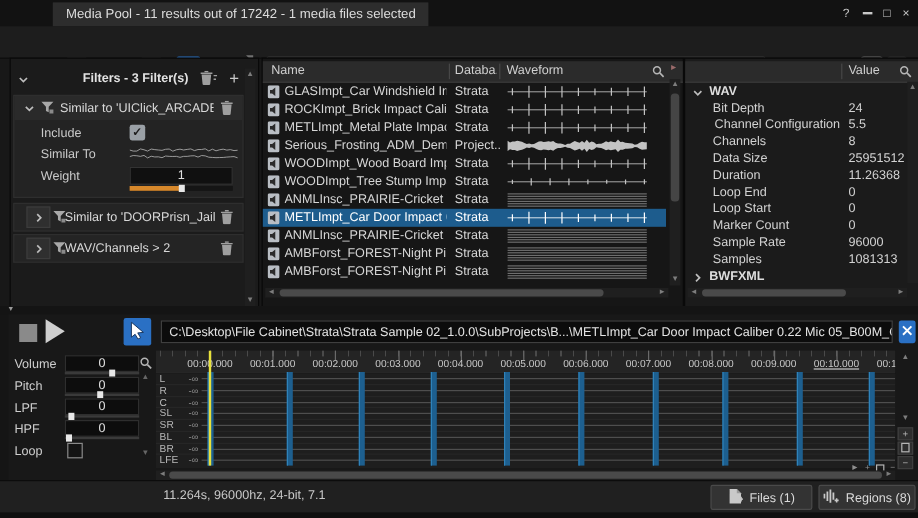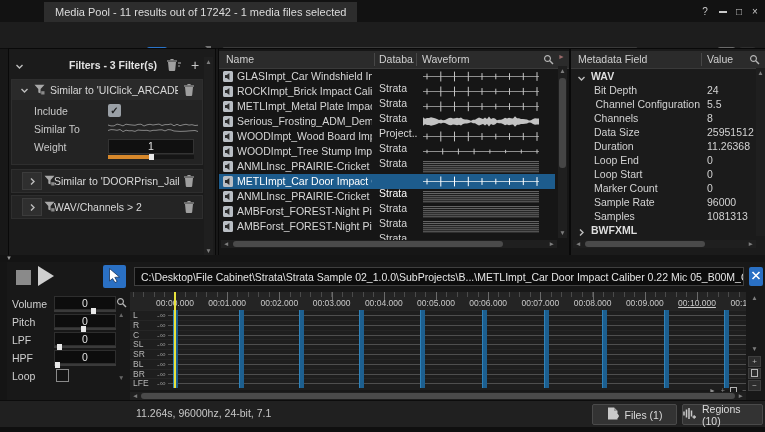--- a/index.html
+++ b/index.html
@@ -58,21 +58,21 @@
   .vsb .thumb{position:absolute;left:1px;width:7px;background:#454545;border-radius:3px;}
   .sarrow{position:absolute;font-size:6.5px;color:#7d7d7d;line-height:8px;text-align:center;width:9px;}
   .hsb{position:absolute;height:8px;background:#1f1f1f;}
   .hsb .thumb{position:absolute;top:1px;height:6px;background:#4a4a4a;border-radius:3px;}
   .harrow{position:absolute;top:0;font-size:6.5px;color:#7d7d7d;line-height:8px;}
   
   .fl{left:218px;top:48px;width:350px;height:207px;background:#161616;}
   .fl-row{position:absolute;left:0;width:336px;height:15px;color:#d6d6d6;}
   .fl-row.sel{background:#1d5c8d;color:#ffffff;}
   .fl-name{position:absolute;left:18px;top:1px;width:135px;white-space:nowrap;overflow:hidden;}
-  .fl-db{position:absolute;left:160px;top:1px;width:38px;white-space:nowrap;overflow:hidden;margin-top:12px;}
+  .fl-db{position:absolute;left:160px;top:1px;width:38px;white-space:nowrap;overflow:hidden;}
   .fl-wave{position:absolute;left:202px;top:1px;}
   .fl-icon{position:absolute;left:4px;top:2px;}
   
   .md{left:570px;top:48px;width:195px;height:207px;}
   .md-row{position:absolute;left:0;width:185px;height:14px;color:#d2d2d2;}
   .md-name{position:absolute;left:23px;top:1px;width:106px;white-space:nowrap;overflow:hidden;}
   .md-val{position:absolute;left:136px;top:1px;white-space:nowrap;}
   .md-group .md-name{left:20px;font-weight:bold;color:#dedede;}
   .md-chev{position:absolute;left:6px;top:4px;}
   
@@ -497,21 +497,20 @@
     </div>
     <div class="hsb" style="left:2px;top:191px;width:336px">
       <span class="harrow" style="left:2px">◄</span>
       <div class="thumb" style="left:12px;width:270px"></div>
       <span class="harrow" style="right:2px">►</span>
     </div>
   </div>
 
   <div class="abs panel md">
     <div class="phead">
-      <span class="col" style="left:7px;width:120px">Metadata Field</span>
       <span class="cdiv" style="left:130px"></span>
       <span class="col" style="left:136px;width:38px">Value</span>
       <span class="icbtn" id="md-mag" style="position:absolute;left:178px;top:3px">
           <svg width="11" height="11">
             <path d="M4.5,1.6 a2.9,2.9 0 1 0 0,5.8 a2.9,2.9 0 1 0 0,-5.8" fill="none" stroke="#b5b5b5" stroke-width="1.2"></path>
             <path d="M6.8,6.8 L10,10" fill="none" stroke="#b5b5b5" stroke-width="1.4"></path>
           </svg>
         </span>
     </div>
     <div id="md-rows">
@@ -749,16 +748,16 @@
     <span>Files (1)</span>
   </div>
   <div class="abs bigbtn" style="left:682px;width:81px">
     <span id="regions-icon-slot"><svg width="13" height="13">
           <path d="M1,4.5 v4" fill="none" stroke="#c9c9c9" stroke-width="1.5"></path>
           <path d="M3.5,2.5 v8" fill="none" stroke="#c9c9c9" stroke-width="1.5"></path>
           <path d="M6,1 v11" fill="none" stroke="#c9c9c9" stroke-width="1.5"></path>
           <path d="M8.5,3.5 v6" fill="none" stroke="#c9c9c9" stroke-width="1.5"></path>
           <path d="M9.5,10 h3.5 M11.2,8.2 v3.6" fill="none" stroke="#c9c9c9" stroke-width="1.3"></path>
         </svg></span>
-    <span>Regions (10)</span>
+    <span>Regions (8)</span>
   </div>
   <div class="abs botedge"></div>
 </div>
 
 </body></html>

